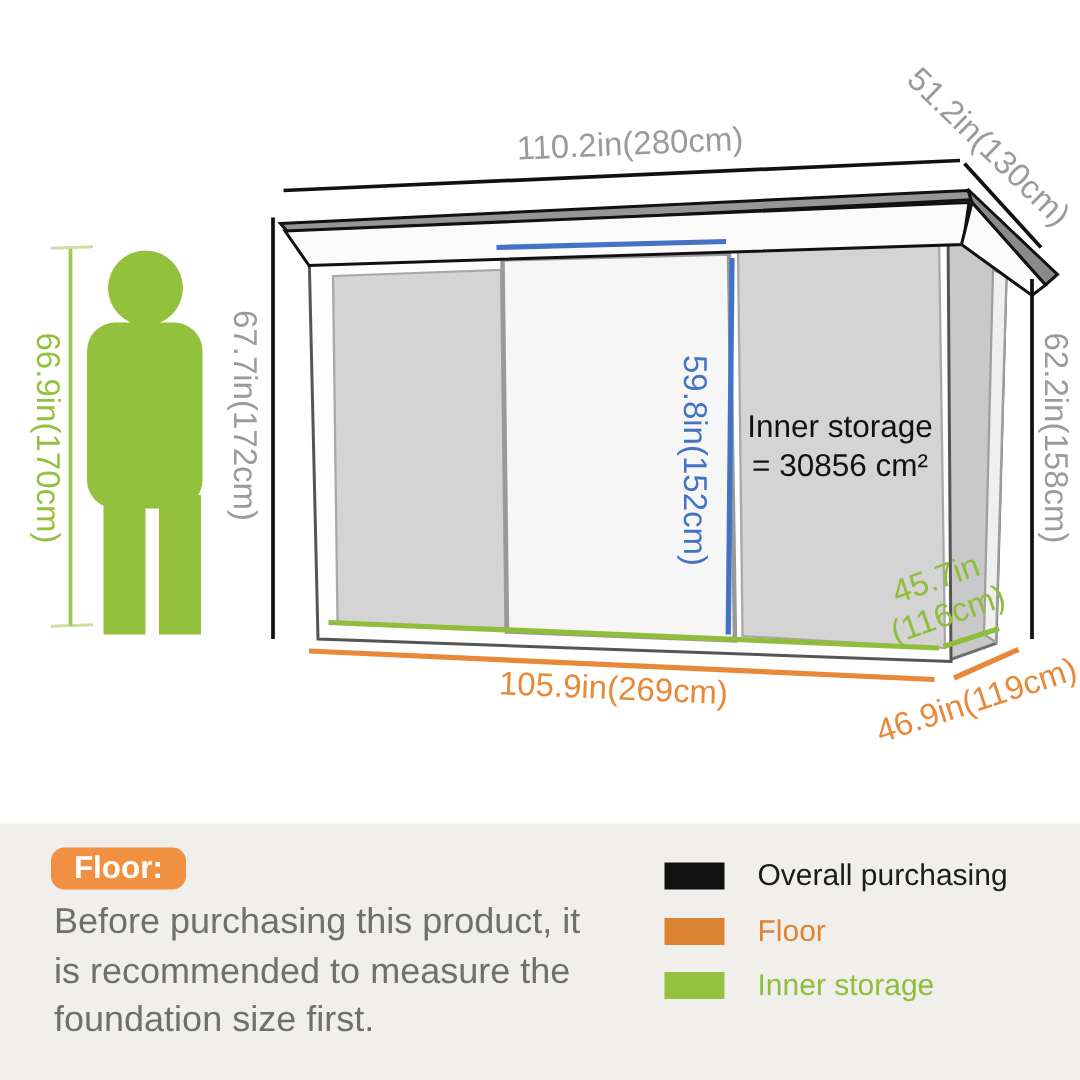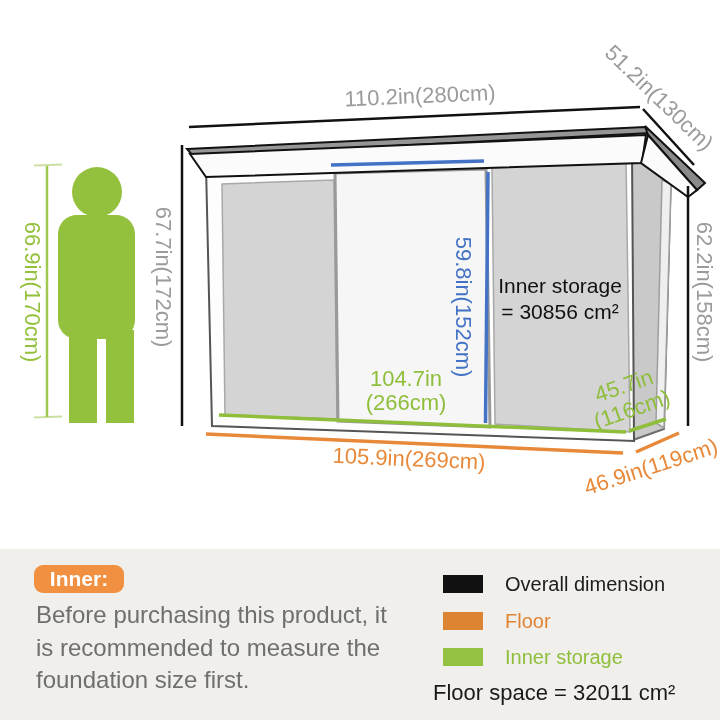--- a/index.html
+++ b/index.html
@@ -108,48 +108,45 @@
       <line x1="688" y1="186" x2="688" y2="426" stroke="#111111" stroke-width="2.5"></line>
     </g>
   </svg>
 
   <div class="lbl" id="l-overall-width" style="color: rgb(155, 155, 155);">110.2in(280cm)</div>
   <div class="lbl" id="l-overall-depth" style="color: rgb(155, 155, 155);">51.2in(130cm)</div>
   <div class="lbl" id="l-height-left" style="color: rgb(155, 155, 155);">67.7in(172cm)</div>
   <div class="lbl" id="l-height-right" style="color: rgb(155, 155, 155);">62.2in(158cm)</div>
   <div class="lbl" id="l-person-height" style="color: rgb(148, 193, 61);">66.9in(170cm)</div>
   <div class="lbl" id="l-door-height" style="color: rgb(68, 114, 196);">59.8in(152cm)</div>
-  <div class="lbl" id="l-inner-width" style="color: rgb(143, 190, 59);">104.7in
-(266cm)</div>
   <div class="lbl" id="l-inner-depth" style="color: rgb(143, 190, 59);">45.7in
 (116cm)</div>
   <div class="lbl" id="l-floor-width" style="color: rgb(232, 137, 58);">105.9in(269cm)</div>
   <div class="lbl" id="l-floor-depth" style="color: rgb(232, 137, 58);">46.9in(119cm)</div>
   <div class="lbl" id="l-inner-storage" style="color: rgb(17, 17, 17);">Inner storage
 = 30856 cm²</div>
 
   <div class="info-panel">
 
-    <div class="note-badge" style="background-color: rgb(240, 144, 64);">Inner:</div>
+    <div class="note-badge" style="background-color: rgb(240, 144, 64);">Floor:</div>
 
     <div class="note-text">Before purchasing this product, it
 is recommended to measure the
 foundation size first.</div>
 
     <div class="legend-row" id="legend-row-0">
       <div class="swatch" style="background-color: rgb(17, 17, 17);"></div>
-      <div class="legend-label" style="color: rgb(28, 28, 28);">Overall dimension</div>
+      <div class="legend-label" style="color: rgb(28, 28, 28);">Overall purchasing</div>
     </div>
 
     <div class="legend-row" id="legend-row-1">
       <div class="swatch" style="background-color: rgb(221, 132, 51);"></div>
       <div class="legend-label" style="color: rgb(224, 132, 52);">Floor</div>
     </div>
 
     <div class="legend-row" id="legend-row-2">
       <div class="swatch" style="background-color: rgb(148, 193, 63);"></div>
       <div class="legend-label" style="color: rgb(143, 190, 59);">Inner storage</div>
     </div>
 
-    <div class="floor-space">Floor space = 32011 cm²</div>
   </div>
 
 </div>
 
 </body></html>

